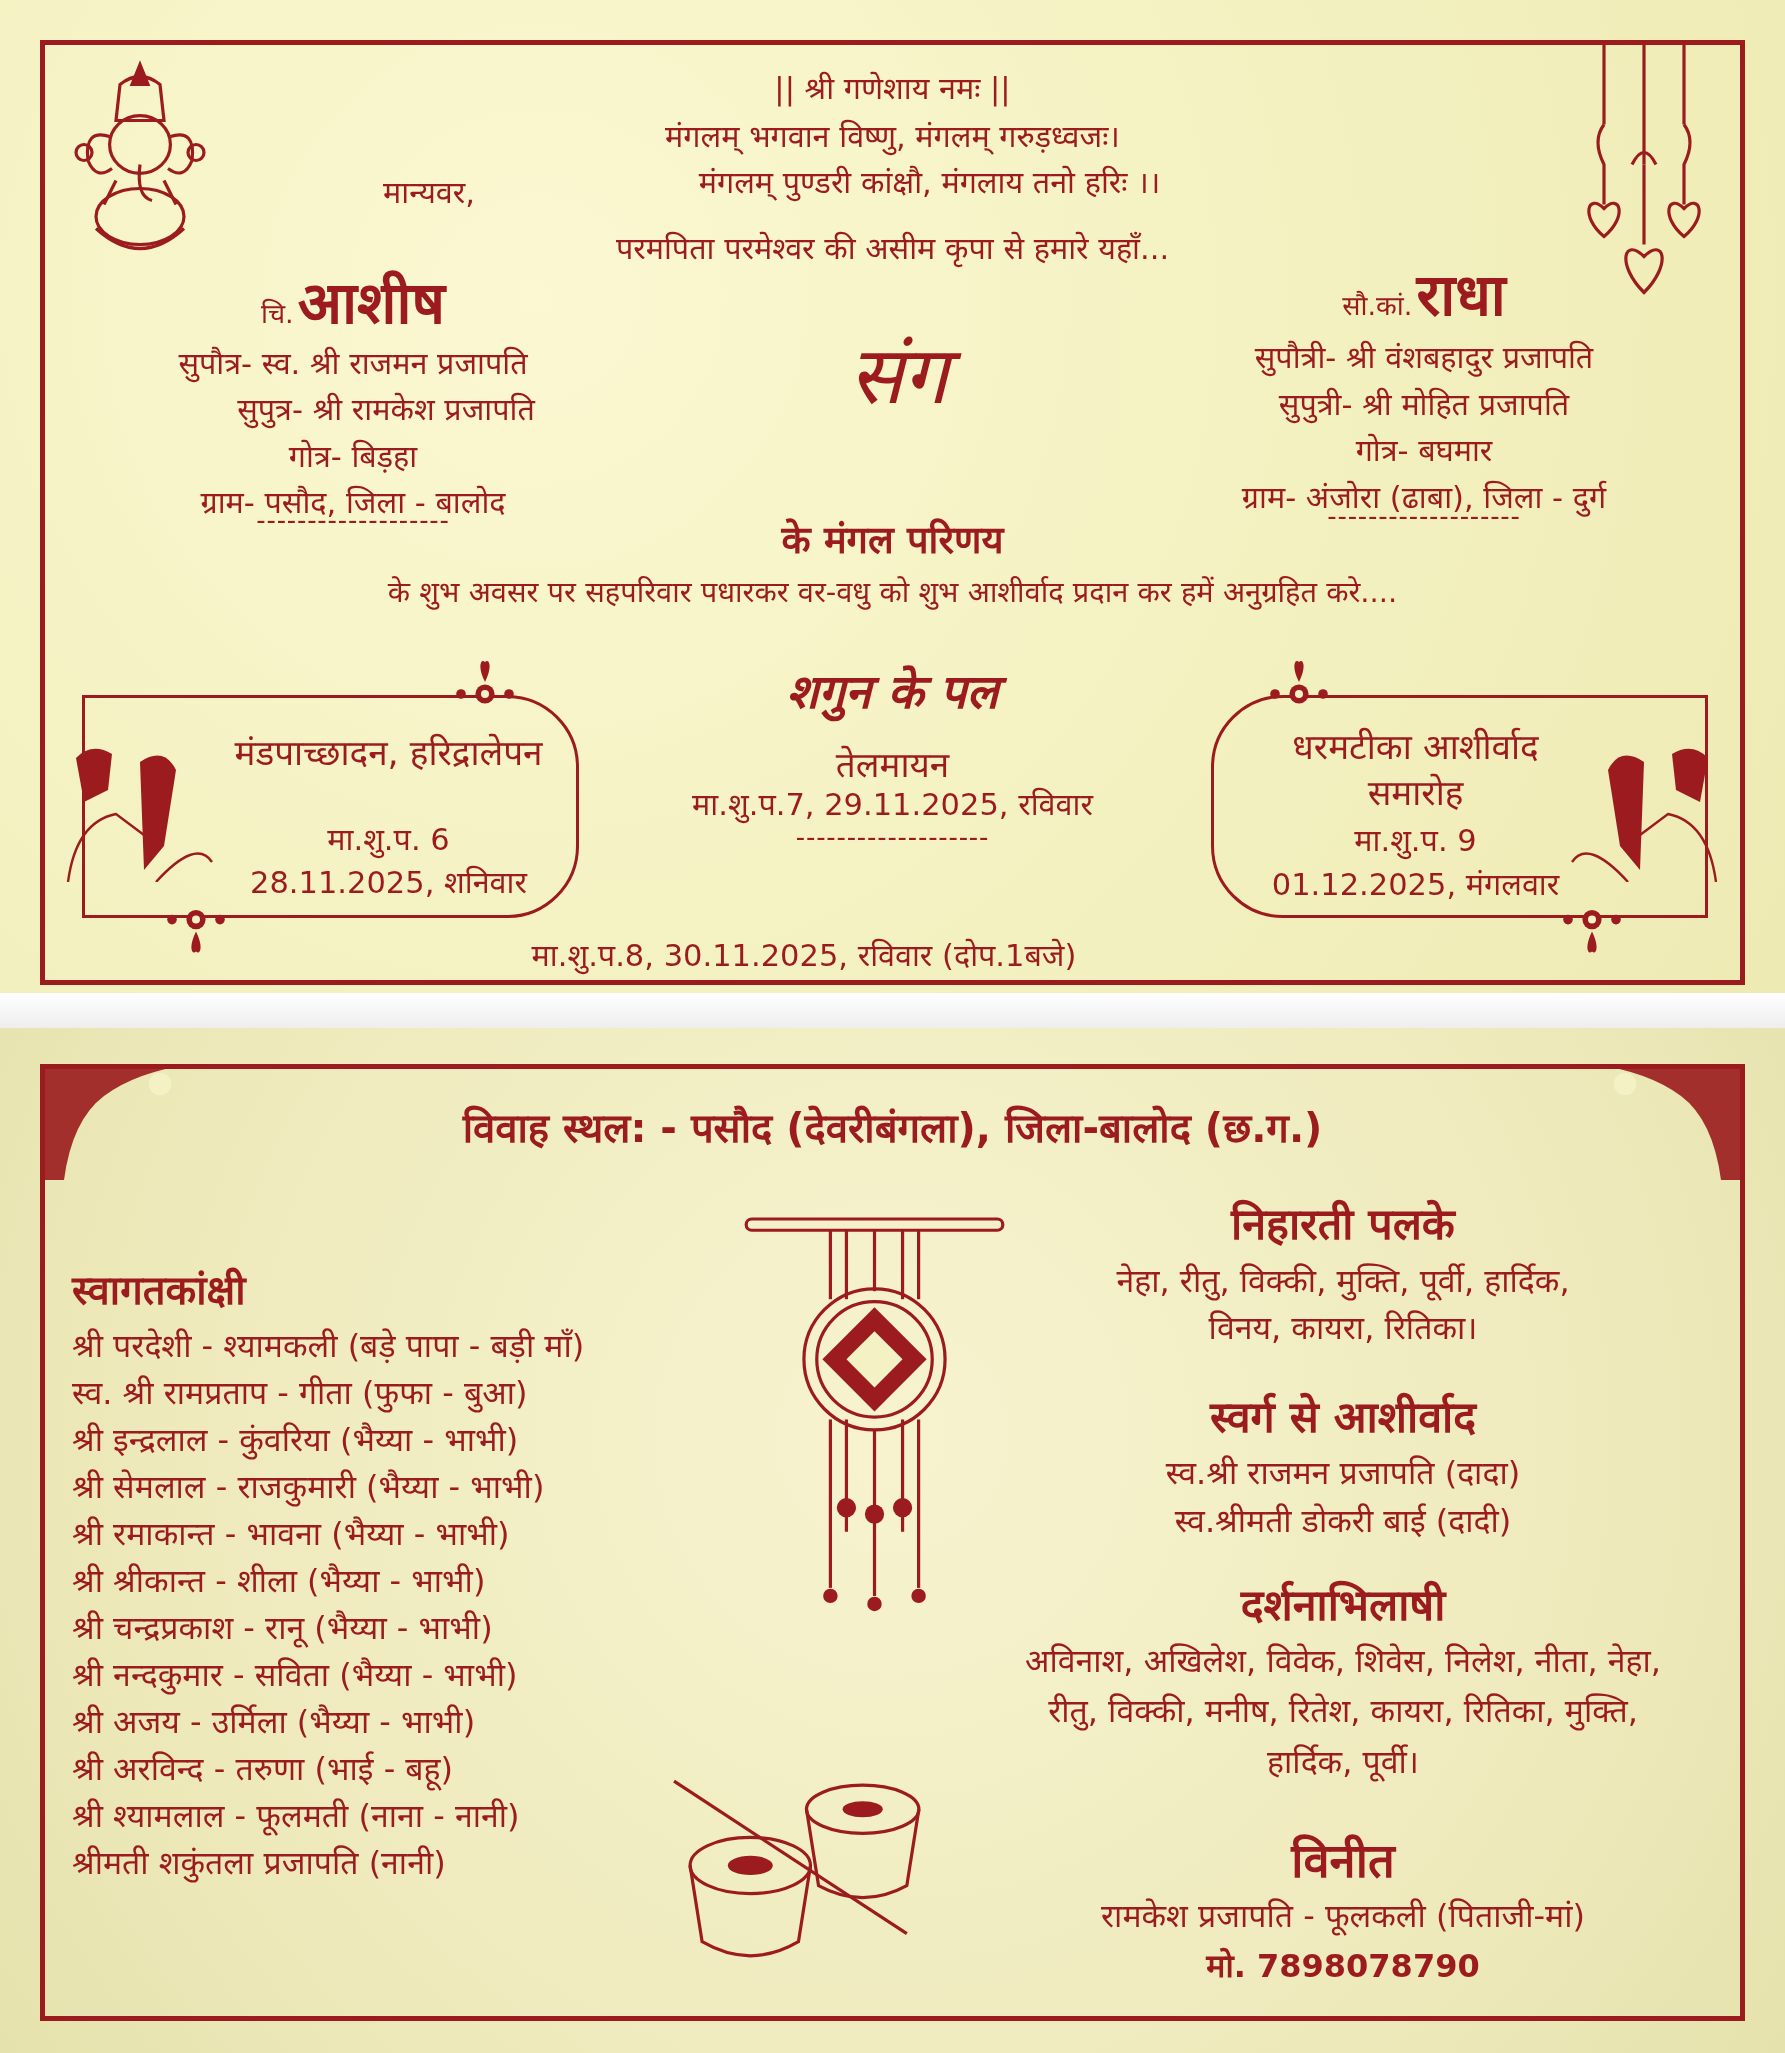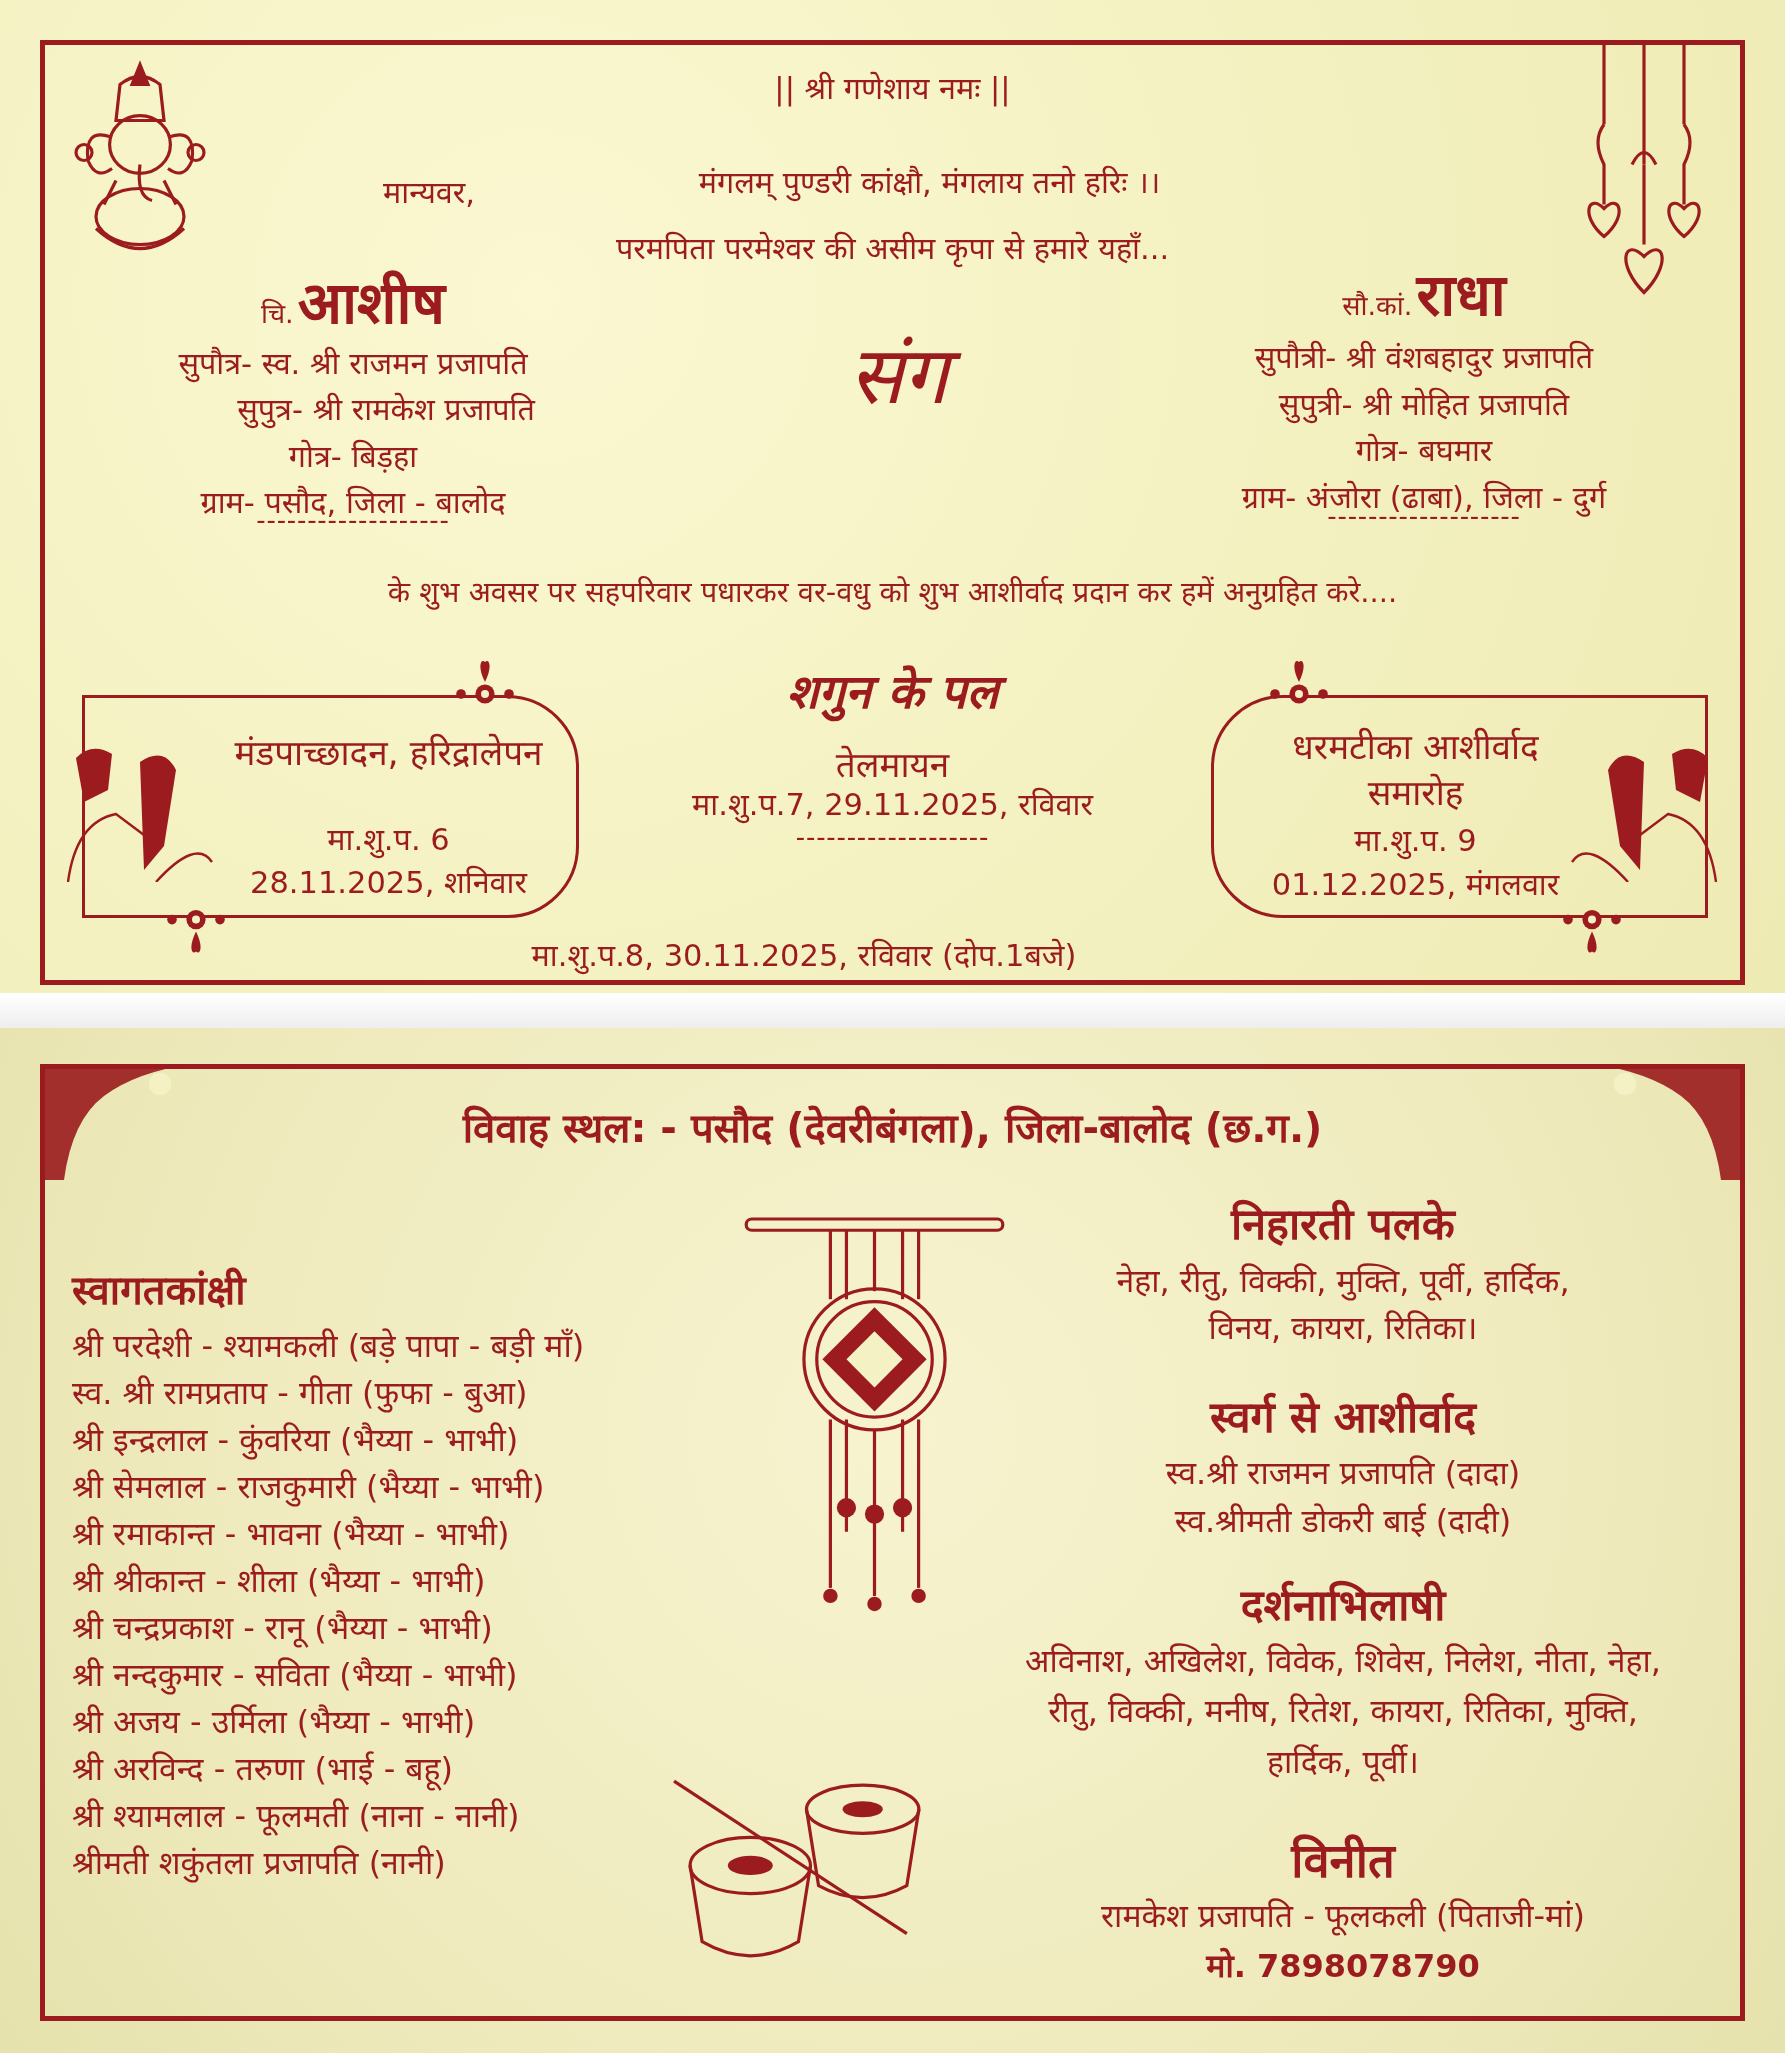--- a/index.html
+++ b/index.html
@@ -47,20 +47,21 @@
         <path d="M125 100 Q140 120 125 150 L125 200"></path>
       <path d="M60 150 Q75 120 90 150"></path>
         <line x1="75" y1="150" x2="75" y2="250"></line>
       <path d="M25 205 C5 185 -5 215 25 240 C55 215 45 185 25 205 Z"></path>
       <path d="M125 205 C105 185 95 215 125 240 C155 215 145 185 125 205 Z"></path>
       <path d="M75 265 C50 240 40 275 75 310 C110 275 100 240 75 265 Z"></path>
     </g>
   </svg>
 
   <div class="t" style="left:0;width:1785px;top:66px;font-size:30.5px;">|| श्री गणेशाय नमः ||</div>
+  <div class="t" style="left:0;width:1785px;top:114px;font-size:30.5px;">मंगलम् भगवान विष्णु, मंगलम् गरुड़ध्वजः।</div>
   <div class="t" style="left:0;width:1785px;top:160px;font-size:30.5px;padding-left:37px;">मंगलम् पुण्डरी कांक्षौ, मंगलाय तनो हरिः ।।</div>
   <div class="t" style="left:383px;top:170px;font-size:30.5px;">मान्यवर,</div>
   <div class="t" style="left:0;width:1785px;top:226px;font-size:30.5px;">परमपिता परमेश्वर की असीम कृपा से हमारे यहाँ...</div>
 
   <div class="t" style="left:0;width:706px;top:261px;">
     <span style="font-size:27px;">चि.</span>
     <span class="b" style="font-size:58px;">आशीष</span>
   </div>
   <div class="t" style="left:0;width:706px;top:341px;font-size:30.5px;">सुपौत्र- स्व. श्री राजमन प्रजापति</div>
   <div class="t" style="left:0;width:706px;top:387px;font-size:30.5px;padding-left:33px;">सुपुत्र- श्री रामकेश प्रजापति</div>
@@ -73,20 +74,21 @@
     <span class="b" style="font-size:58px;">राधा</span>
   </div>
   <div class="t" style="left:1099px;width:650px;top:335px;font-size:30.5px;">सुपौत्री- श्री वंशबहादुर प्रजापति</div>
   <div class="t" style="left:1099px;width:650px;top:382px;font-size:30.5px;">सुपुत्री- श्री मोहित प्रजापति</div>
   <div class="t" style="left:1099px;width:650px;top:428px;font-size:30.5px;">गोत्र- बघमार</div>
   <div class="t" style="left:1099px;width:650px;top:475px;font-size:30.5px;">ग्राम- अंजोरा (ढाबा), जिला - दुर्ग</div>
   <div class="t dash" style="left:1099px;width:650px;top:501px;font-size:26px;">-------------------</div>
 
   <div class="t" style="left:786px;width:225px;top:317px;font-size:80px;font-family:'DejaVu Serif',serif;font-style:italic;">संग</div>
 
+  <div class="t b" style="left:0;width:1785px;top:512px;font-size:38px;">के मंगल परिणय</div>
   <div class="t" style="left:0;width:1785px;top:571px;font-size:29px;">के शुभ अवसर पर सहपरिवार पधारकर वर-वधु को शुभ आशीर्वाद प्रदान कर हमें अनुग्रहित करे....</div>
 
   <div class="t b" style="left:0;width:1785px;top:658px;font-size:47px;font-family:'DejaVu Serif',serif;font-style:italic;">शगुन के पल</div>
 
   <div class="frame" style="left:82px;top:695px;width:497px;height:223px;border-width:3.2px;border-radius:0 72px 72px 0;"></div>
   <svg class="deco" style="left:437px;top:658px;" width="96" height="56" viewBox="0 0 120 70">
       <g fill="#9b1b1e">
         <circle cx="60" cy="45" r="12"></circle>
         <circle cx="60" cy="45" r="5" fill="#f4f1c4"></circle>
         <circle cx="30" cy="45" r="6"></circle>

